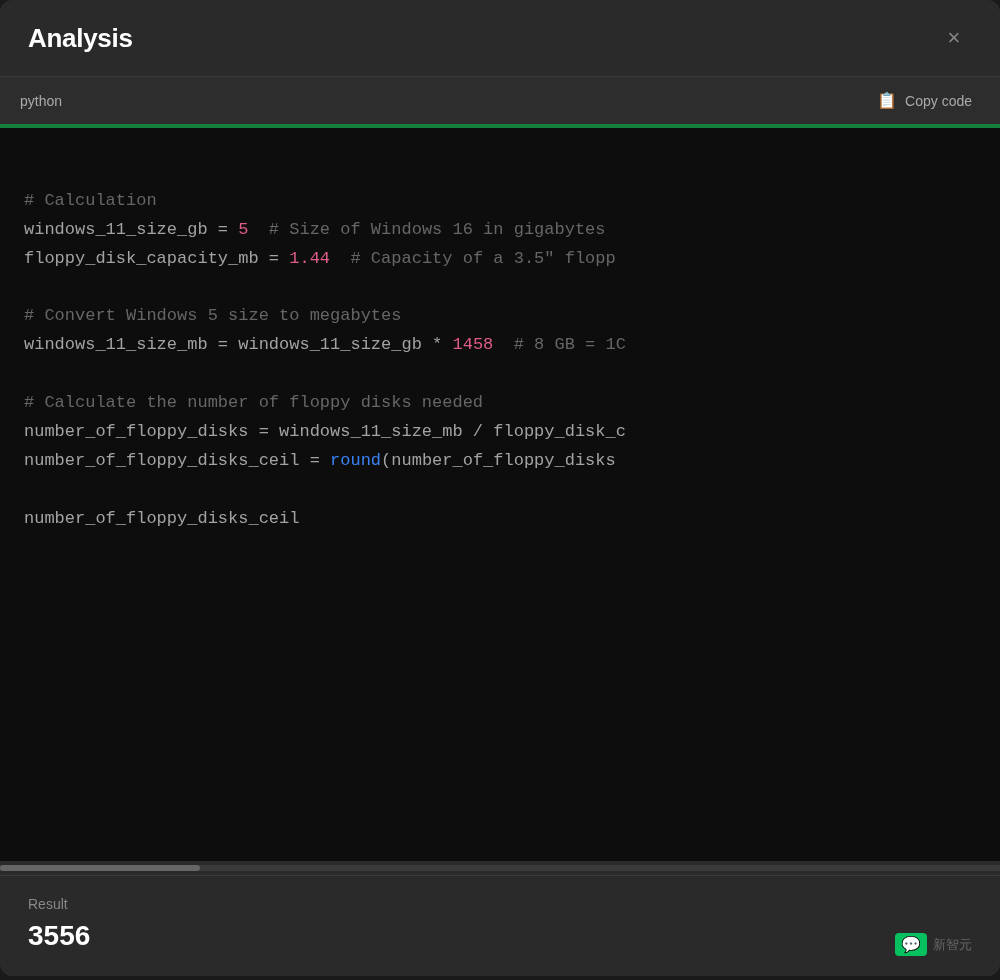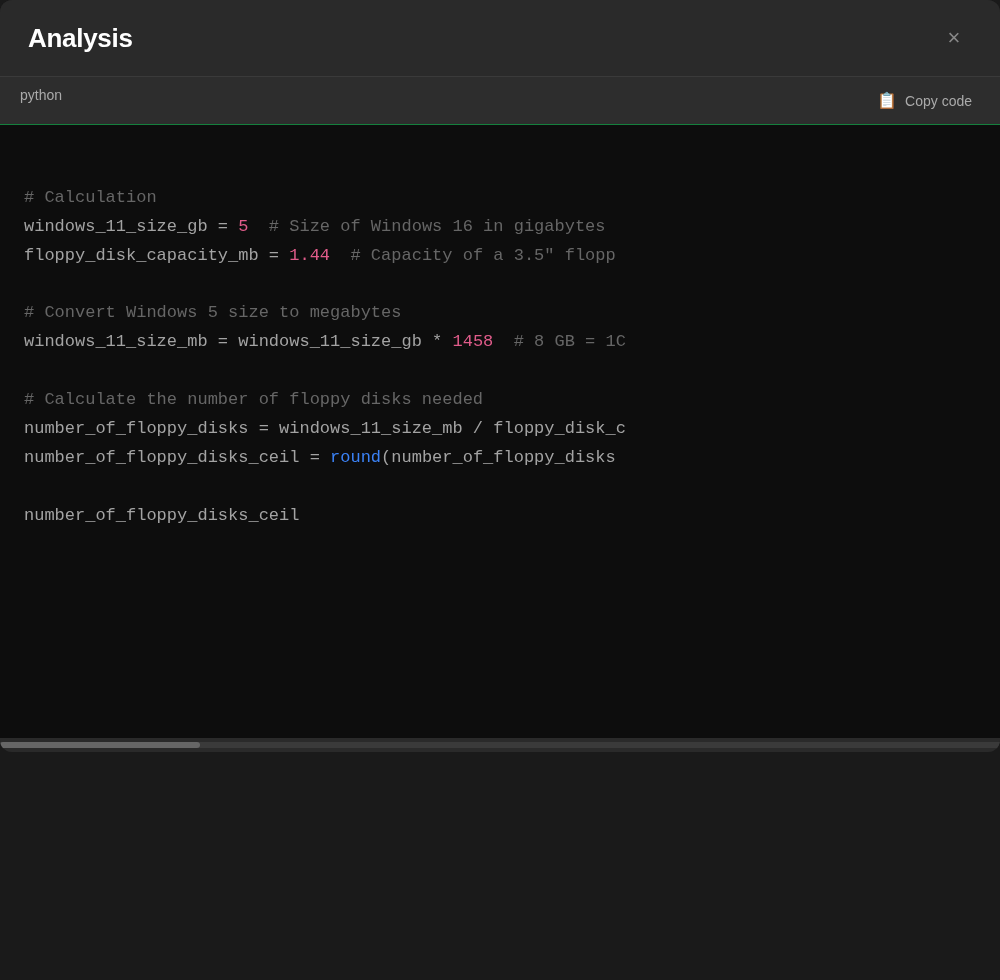--- a/index.html
+++ b/index.html
@@ -11,21 +11,21 @@
     body {
       width: 1000px;
       height: 980px;
       background: #1a1a1a;
       font-family: -apple-system, BlinkMacSystemFont, 'Segoe UI', sans-serif;
       overflow: hidden;
     }
 
     .modal-container {
       width: 1000px;
-      height: 752px;
+      height: 976px;
       background: #1e1e1e;
       display: flex;
       flex-direction: column;
       border-radius: 12px;
       overflow: hidden;
     }
 
     
     .modal-header {
       display: flex;
@@ -54,24 +54,25 @@
       cursor: pointer;
       display: flex;
       align-items: center;
       justify-content: center;
       border-radius: 6px;
     }
 
     
     .code-toolbar {
       display: flex;
+      align-items: center;
       justify-content: space-between;
       padding: 10px 20px;
       background: #2d2d2d;
-      border-bottom: 1px solid #15803d;
+      border-bottom: 4px solid #15803d;
       flex-shrink: 0;
     }
 
     .lang-label {
       font-size: 14px;
       color: #aaaaaa;
       font-family: -apple-system, BlinkMacSystemFont, sans-serif;
     }
 
     .copy-btn {
@@ -223,14 +224,26 @@
 <span class="code-white">number_of_floppy_disks_ceil</span>
     </div>
   </div>
 
   <div class="scroll-bar-area">
     <div class="scroll-bar-track">
       <div class="scroll-bar-thumb"></div>
     </div>
   </div>
 
+  <div class="result-area" style="position:relative;">
+    <div class="result-row">
+      <div>
+        <div class="result-label">Result</div>
+        <div class="result-value">3556</div>
+      </div>
+      <div class="watermark">
+        <span style="background:#07c160;border-radius:4px;padding:2px 6px;font-size:16px;color:white;">💬</span>
+        <span>新智元</span>
+      </div>
+    </div>
+  </div>
 
 </div>
 
 </body></html>

